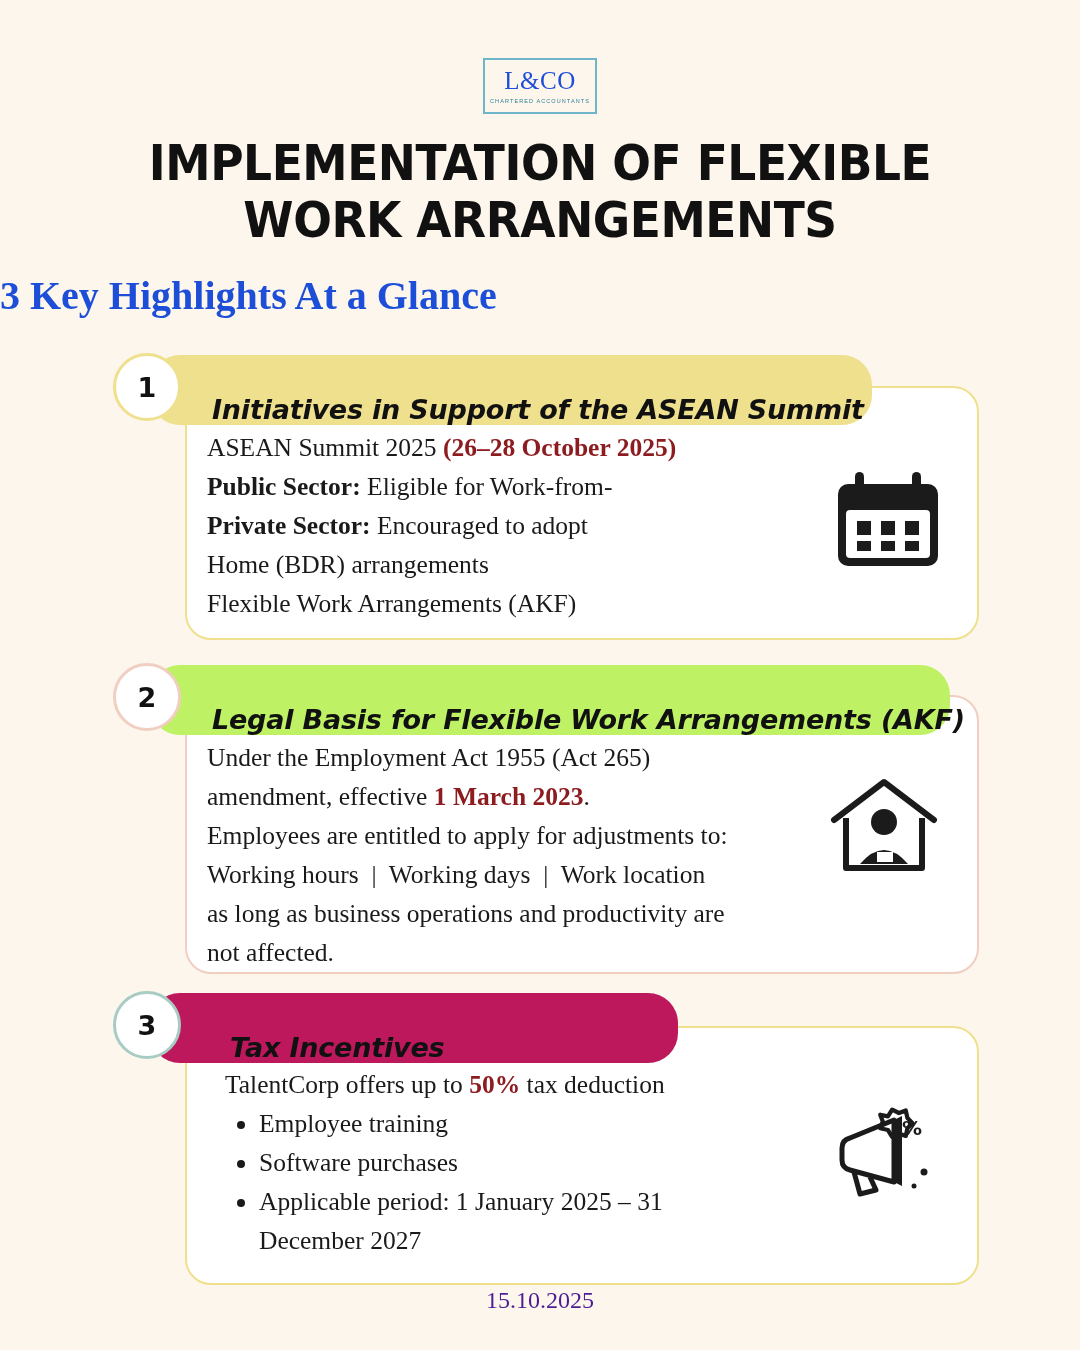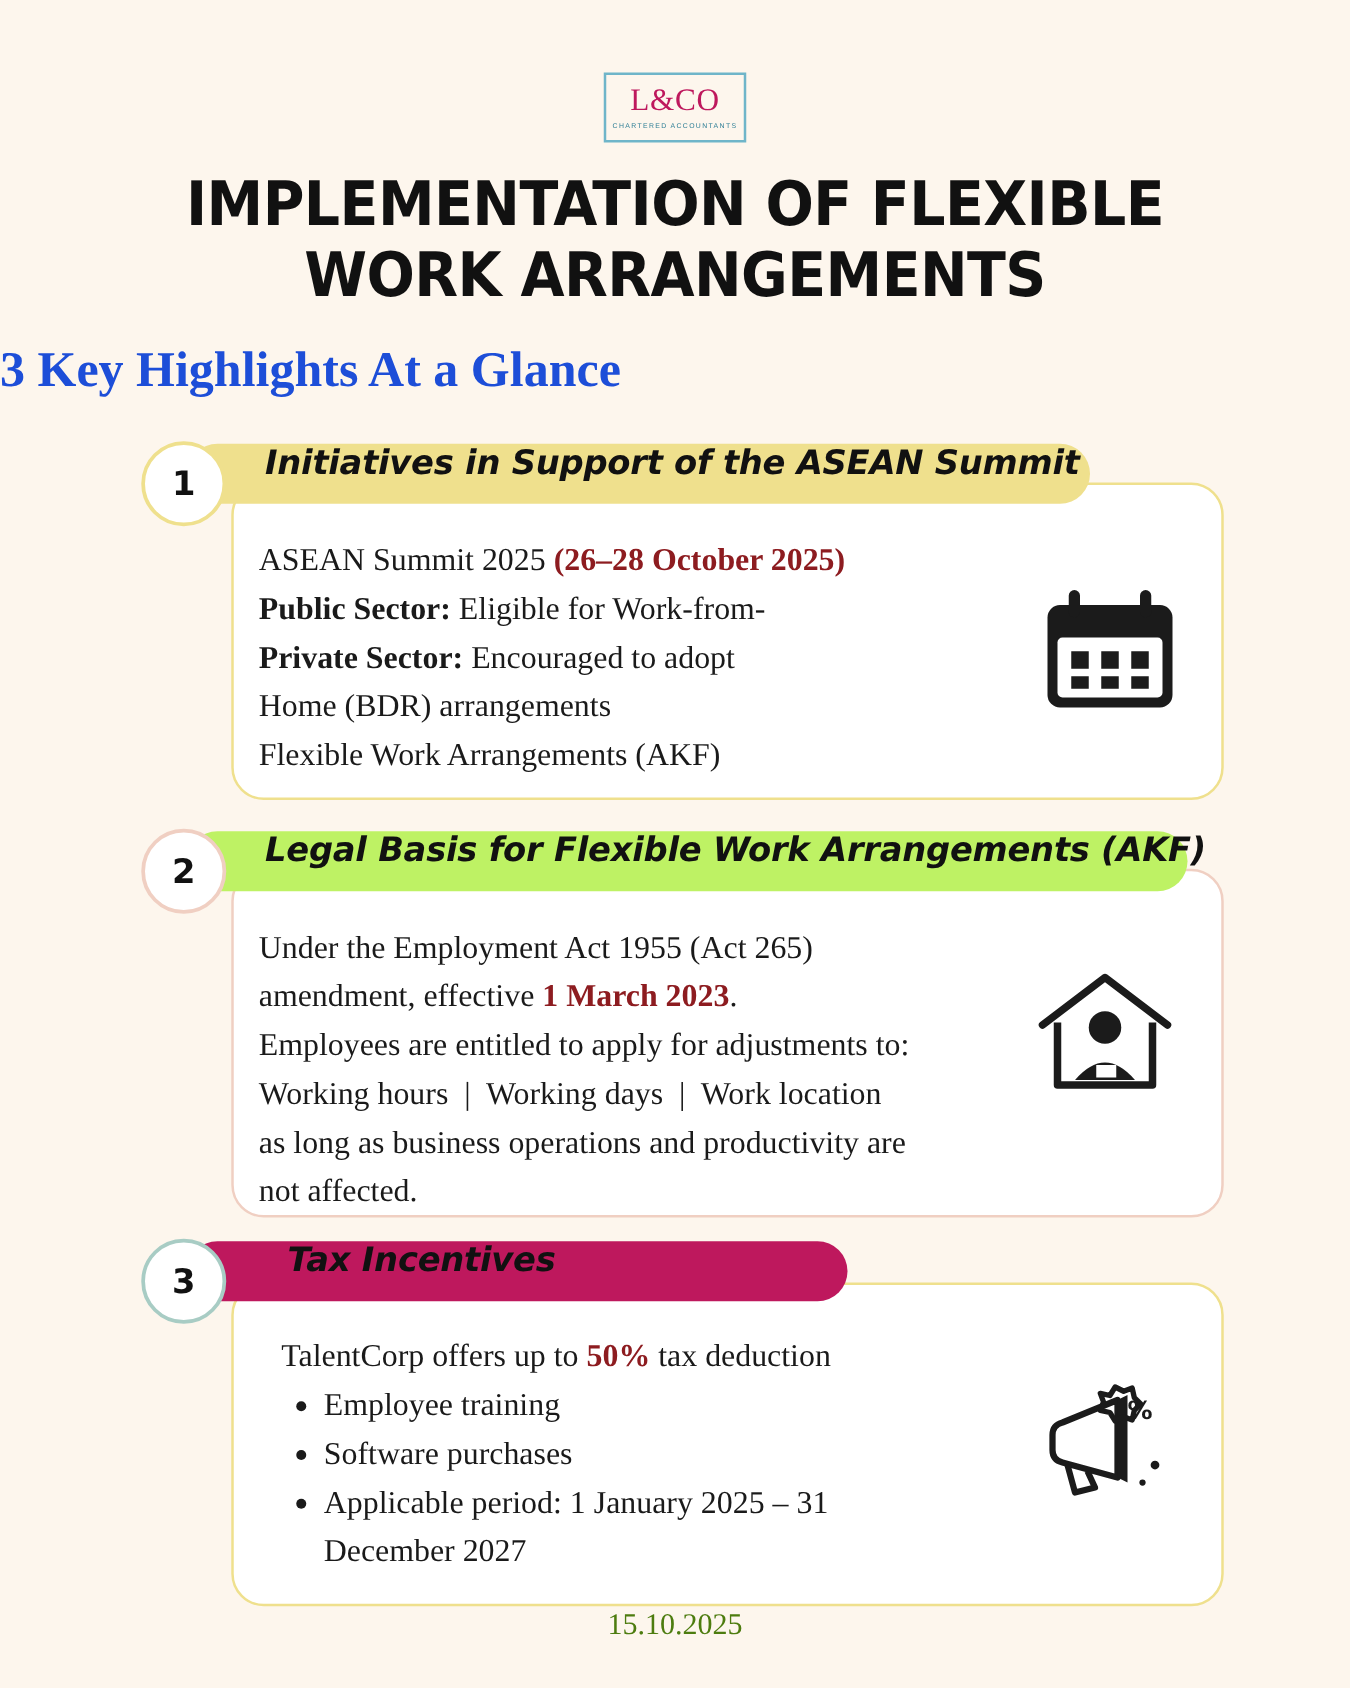--- a/index.html
+++ b/index.html
@@ -30,21 +30,21 @@
     height: 52px;
     display: flex;
     flex-direction: column;
     align-items: center;
     justify-content: center;
     background: #fdf6ed;
   }
   .logo-main {
     font-family: "Liberation Serif", serif;
     font-size: 25px;
-    color: #be185d;
+    color: #1d4ed8;
     line-height: 1;
     letter-spacing: 0.5px;
   }
   .logo-sub {
     font-family: "Liberation Sans", sans-serif;
     font-size: 5.5px;
     color: #2f7f96;
     letter-spacing: 1.1px;
     margin-top: 5px;
   }
@@ -82,22 +82,22 @@
   .card {
     position: absolute;
     border: 2px solid;
     border-radius: 26px;
     background: #ffffff;
   }
   .pill {
     position: absolute;
     border-radius: 30px;
     display: flex;
-    align-items: flex-start;
-    height: 48px;
+    align-items: flex-end;
+    height: 70px;
   }
   .pill-label {
     font-family: "DejaVu Sans", sans-serif;
     font-style: italic;
     font-weight: bold;
     font-size: 27px;
     color: #111111;
     letter-spacing: -0.2px;
     white-space: nowrap;
   }
@@ -138,21 +138,21 @@
 
   
   .footer-date {
     position: absolute;
     bottom: 36px;
     left: 0;
     width: 100%;
     text-align: center;
     font-family: "Liberation Serif", serif;
     font-size: 24px;
-    color: #4d7c0f;
+    color: #4c1d95;
   }
 </style>
 </head>
 <body>
 
 <div class="logo-wrap">
   <div class="logo-box">
     <div class="logo-main">L&amp;CO</div>
     <div class="logo-sub">CHARTERED ACCOUNTANTS</div>
   </div>

